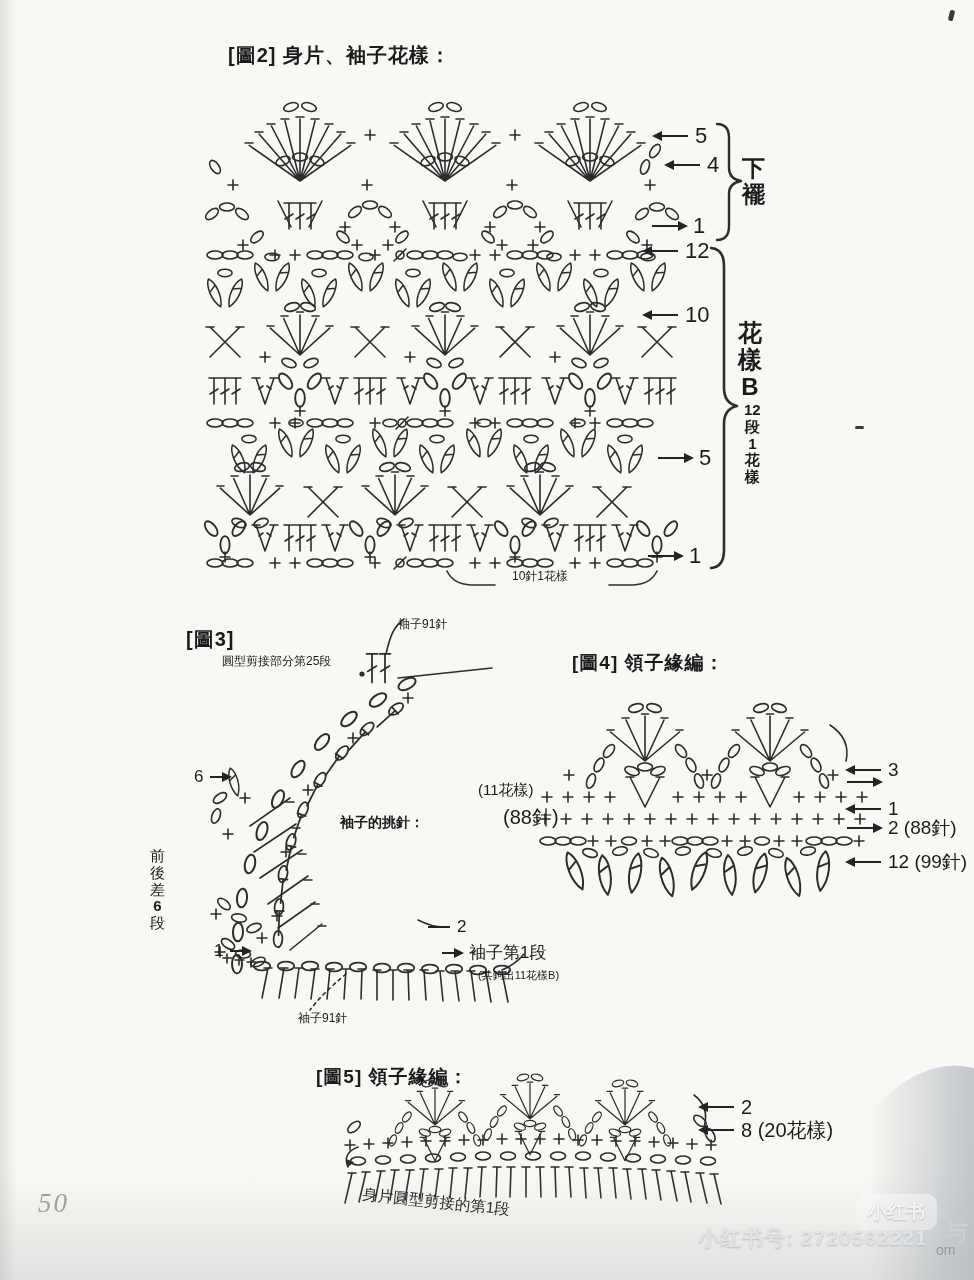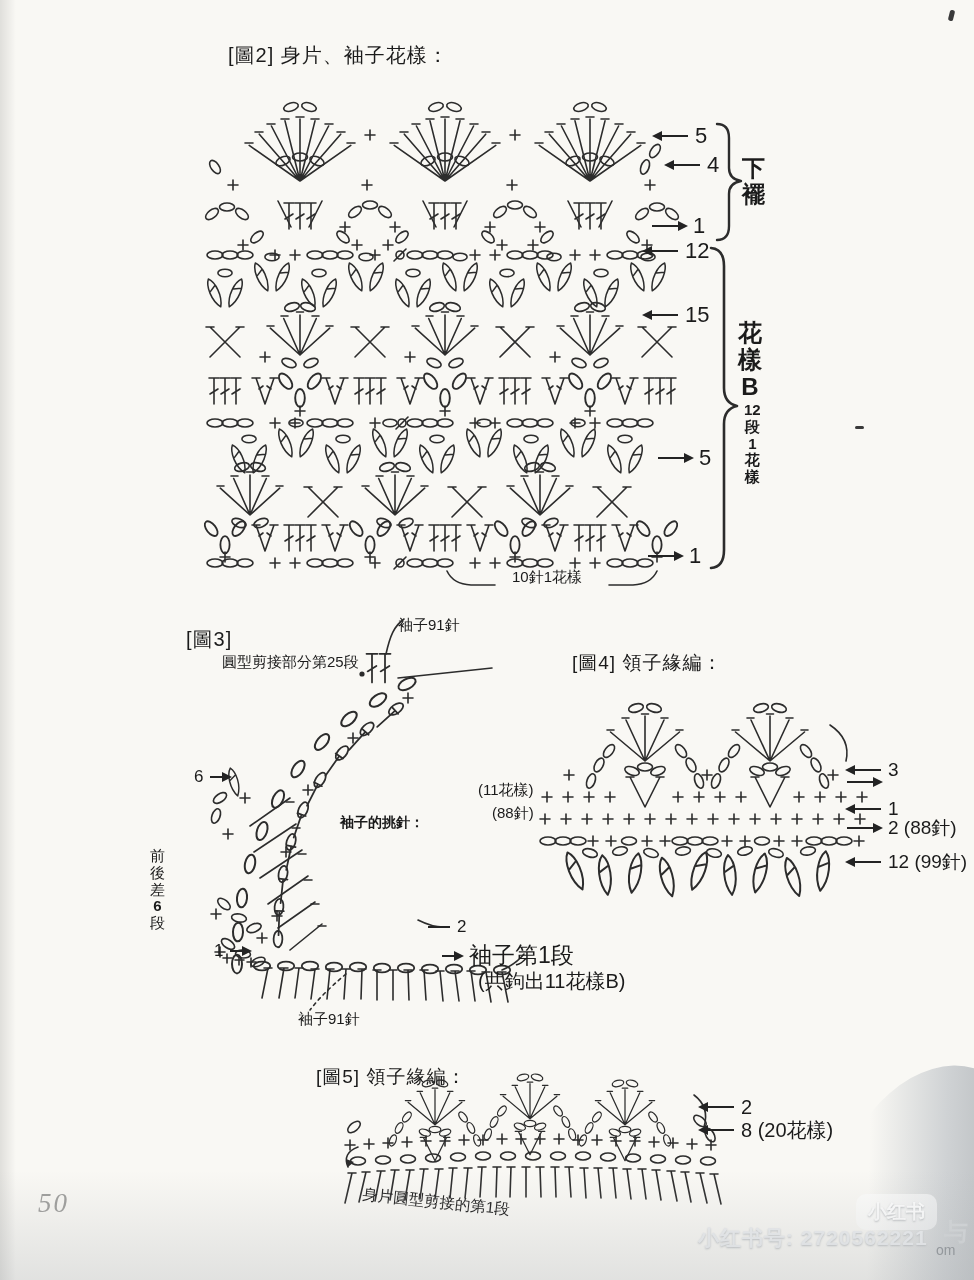--- a/index.html
+++ b/index.html
@@ -5,23 +5,23 @@
   html,body{margin:0;padding:0;background:#dcdcda;}
   .sheet{position:relative;width:974px;height:1280px;margin:0 auto;background:#f9f8f4;
          overflow:hidden;font-family:"Liberation Sans","DejaVu Sans",sans-serif;color:#1b1b1b;}
   .sheet::before{content:"";position:absolute;left:0;top:0;bottom:0;width:16px;
          background:linear-gradient(to right,rgba(0,0,0,.10),rgba(0,0,0,0));pointer-events:none;}
   .sheet::after{content:"";position:absolute;left:0;right:0;bottom:0;height:110px;
          background:linear-gradient(to bottom,rgba(170,174,178,0),rgba(170,174,178,.30));pointer-events:none;}
   svg.chart{position:absolute;overflow:visible;}
   .ink{stroke:#2c2c2c;stroke-width:1.6;fill:none;stroke-linecap:round;stroke-linejoin:round;}
   .ink .dash{stroke-dasharray:3 4;}
-  .lbl{position:absolute;font-size:15px;white-space:nowrap;}
+  .lbl{position:absolute;font-size:12px;white-space:nowrap;}
   .b{font-weight:700;}
-  .title{font-size:20px;font-weight:400;letter-spacing:1px;}
+  .title{font-size:20px;font-weight:700;letter-spacing:1px;}
   .marker{position:absolute;display:flex;align-items:center;gap:7px;font-size:22px;}
   .marker .n{line-height:1;}
   .arr{display:inline-block;width:34px;height:2px;background:#232323;position:relative;flex:none;}
   .arr.short{width:20px;}
   .arr.left::before{content:"";position:absolute;left:-2px;top:-4px;border-top:5px solid transparent;
         border-bottom:5px solid transparent;border-right:10px solid #232323;}
   .arr.right::after{content:"";position:absolute;right:-2px;top:-4px;border-top:5px solid transparent;
         border-bottom:5px solid transparent;border-left:10px solid #232323;}
   .hline{display:inline-block;width:22px;height:2px;background:#232323;flex:none;}
   .vcol{position:absolute;display:flex;flex-direction:column;align-items:center;font-weight:700;}
@@ -260,21 +260,21 @@
   <div class="marker" style="left:652px;top:215px">
       <span class="arr right"></span>
       <span class="n">1</span>
     </div>
   <div class="marker" style="left:644px;top:240px">
       <span class="arr left"></span>
       <span class="n">12</span>
     </div>
   <div class="marker" style="left:644px;top:304px">
       <span class="arr left"></span>
-      <span class="n">15</span>
+      <span class="n">10</span>
     </div>
   <div class="marker" style="left:658px;top:447px">
       <span class="arr right"></span>
       <span class="n">5</span>
     </div>
   <div class="marker" style="left:648px;top:545px">
       <span class="arr right"></span>
       <span class="n">1</span>
     </div>
 
@@ -391,23 +391,23 @@
       <span class="n">1</span>
       <span class="arr short right"></span>
     </div>
   <div class="marker" style="left:428px;top:918px;font-size:17px">
       <span class="hline"></span>
       <span class="n">2</span>
     </div>
 
   <div class="marker" style="left:442px;top:944px;font-size:16px">
     <span class="arr short right"></span>
-    <span class="n" style="font-size:23px">袖子第1段</span>
+    <span class="n" style="font-size:17px">袖子第1段</span>
   </div>
-  <div class="lbl" style="left:478px;top:968px;font-size:20px">(共鉤出11花樣B)</div>
+  <div class="lbl" style="left:478px;top:968px;font-size:11px">(共鉤出11花樣B)</div>
   <div class="lbl" style="left:298px;top:1010px">袖子91針</div>
 
   <div class="lbl title" style="left:572px;top:650px;font-size:19px">[圖4] 領子緣編：</div>
 
   <svg class="chart" style="left:533px;top:697px" width="312" height="196" viewBox="0 0 312 196">
     <g class="ink">
       <use href="#fan4" transform="translate(112,54)"></use>
         <use href="#fan4" transform="translate(237,54)"></use>
       <path d="M31 78h10M36 73v10M169 78h10M174 73v10M295 78h10M300 73v10"></path>
       <path d="M297 28Q318 42 313 64"></path>
@@ -433,21 +433,21 @@
         <use href="#puff" transform="translate(134,180) rotate(-15) scale(1.25)"></use>
         <use href="#puff" transform="translate(166,174) rotate(20) scale(1.25)"></use>
         <use href="#puff" transform="translate(197,178) rotate(-6) scale(1.25)"></use>
         <use href="#puff" transform="translate(227,176) rotate(14) scale(1.25)"></use>
         <use href="#puff" transform="translate(260,180) rotate(-18) scale(1.25)"></use>
         <use href="#puff" transform="translate(290,174) rotate(8) scale(1.25)"></use>
     </g>
   </svg>
 
   <div class="lbl" style="left:478px;top:781px;font-size:15px">(11花樣)</div>
-  <div class="lbl" style="left:492px;top:804px;font-size:15px">(88針)</div>
+  <div class="lbl" style="left:503px;top:804px;font-size:20px">(88針)</div>
 
   <div class="marker" style="left:847px;top:760px;font-size:19px">
       <span class="arr left"></span>
       <span class="n">3</span>
     </div>
   <div class="marker" style="left:847px;top:781px;font-size:19px">
       <span class="arr right"></span>
       <span class="n"></span>
     </div>
   <div class="marker" style="left:847px;top:799px;font-size:19px">

